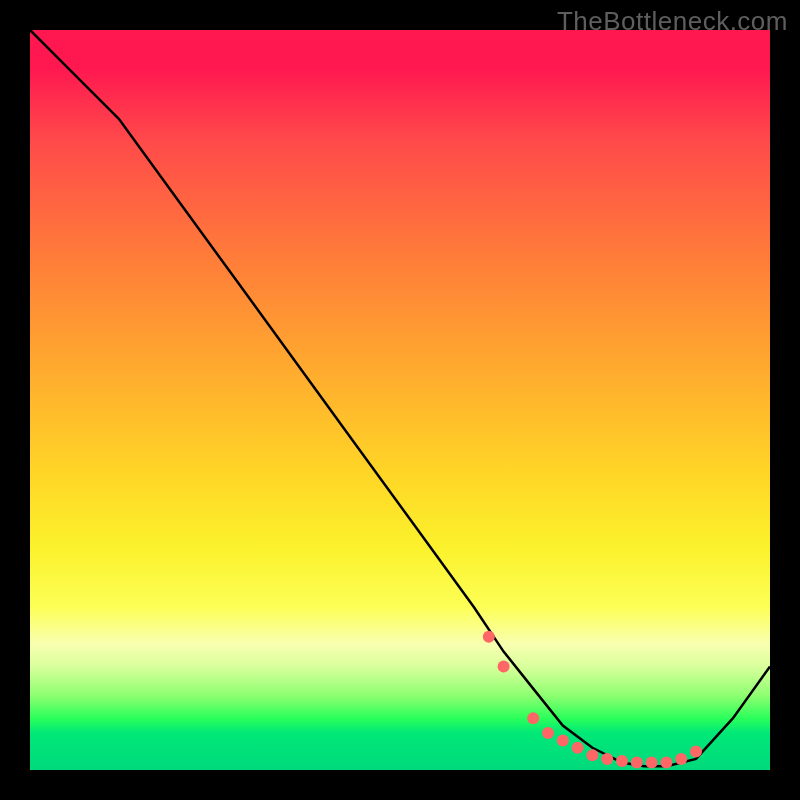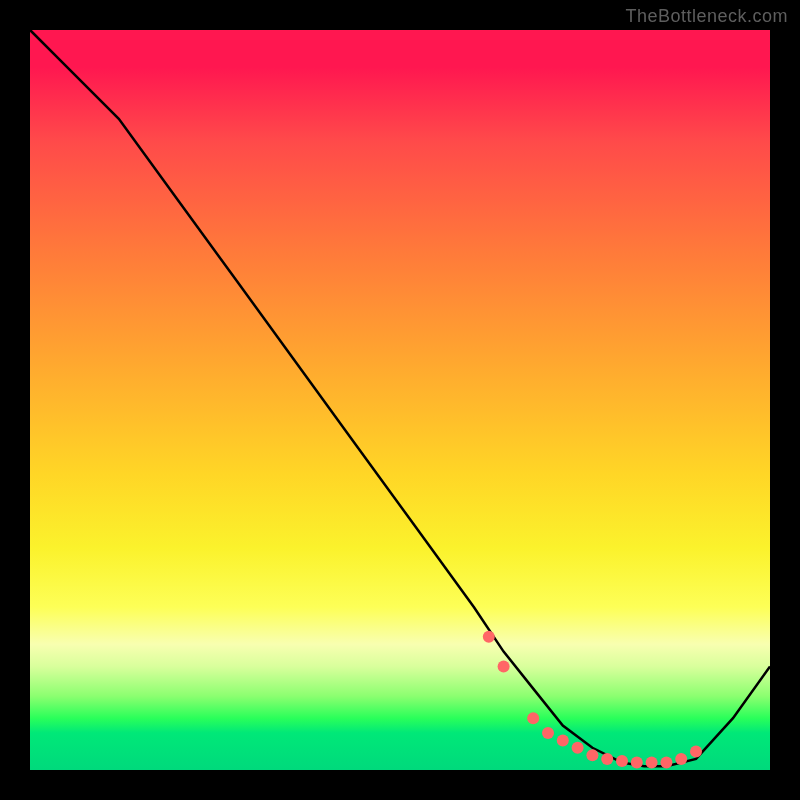--- a/index.html
+++ b/index.html
@@ -32,21 +32,21 @@
       #2aff5a 93%,
       #00e878 95%,
       #00d97c 100%
     );
   }
   .watermark {
     position: absolute;
     top: 6px;
     right: 12px;
     color: #5e5e5e;
-    font-size: 18px;
+    font-size: 26px;
     font-weight: normal;
     letter-spacing: 0.5px;
   }
   svg.curve {
     position: absolute;
     left: 0;
     top: 0;
     width: 800px;
     height: 800px;
     pointer-events: none;

